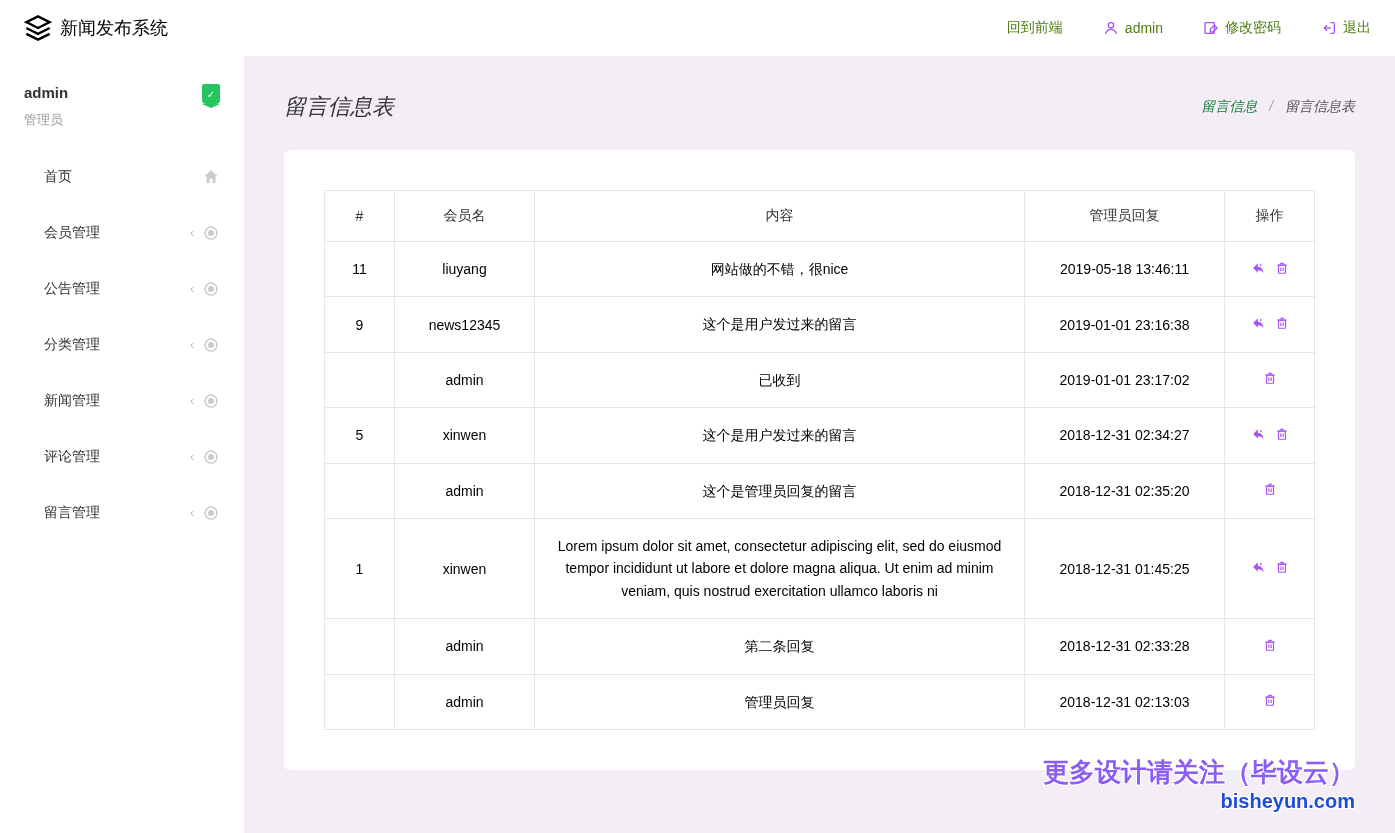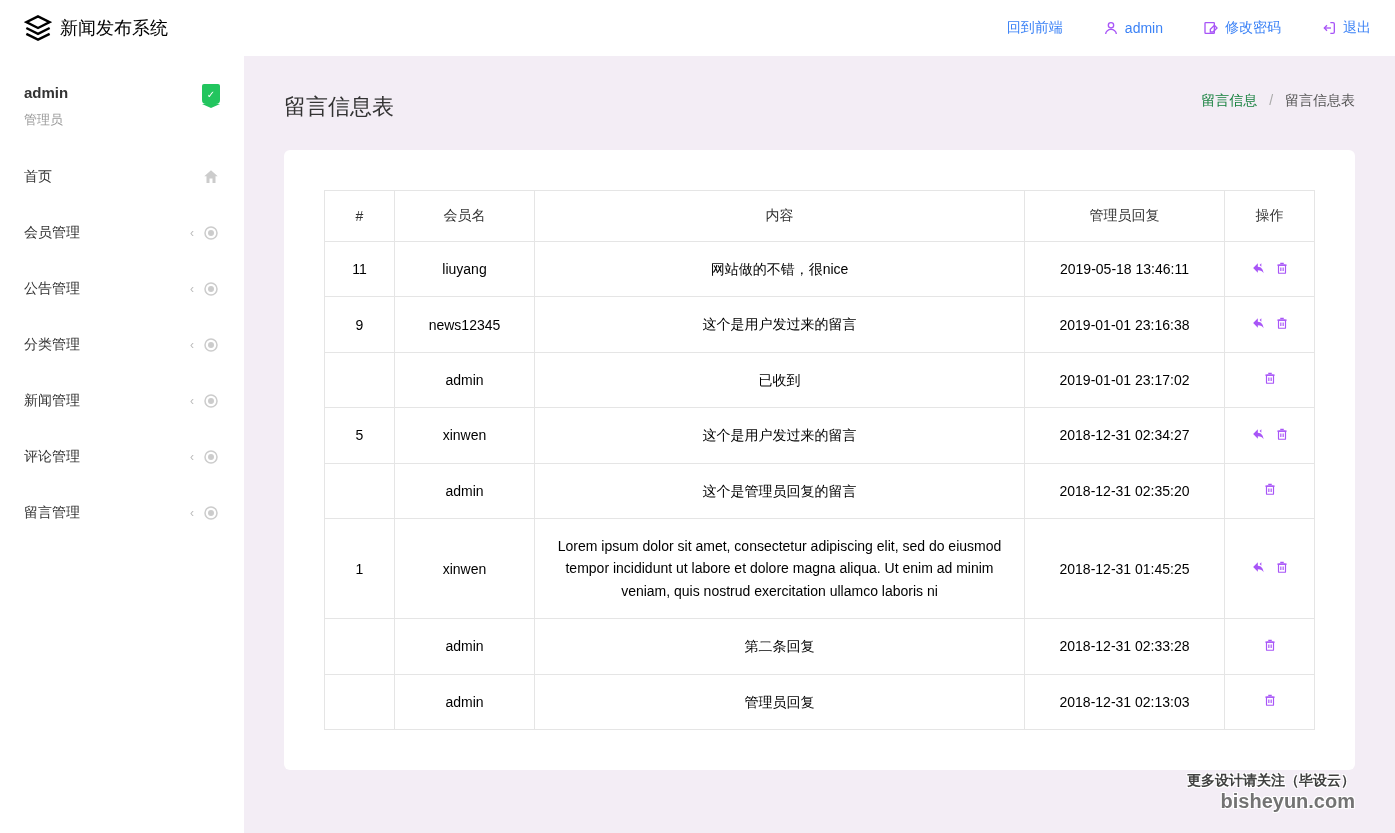--- a/index.html
+++ b/index.html
@@ -3,63 +3,63 @@
 <meta charset="utf-8">
 <style>
 * { margin: 0; padding: 0; box-sizing: border-box; }
 body { font-family: -apple-system, BlinkMacSystemFont, "Segoe UI", "Microsoft YaHei", sans-serif; font-size: 14px; color: #333; background: #f3edf5; }
 
 
 .header { height: 56px; background: #fff; display: flex; align-items: center; padding: 0 24px; justify-content: space-between; }
 .logo-area { display: flex; align-items: center; font-weight: normal; font-size: 18px; color: #000; }
 .logo-icon { margin-right: 8px; }
 .header-nav { display: flex; align-items: center; gap: 40px; }
-.header-nav-item { display: flex; align-items: center; gap: 6px; color: #3b82f6; cursor: pointer; }
+.header-nav-item { display: flex; align-items: center; gap: 6px; color: #4d7c0f; cursor: pointer; }
 .header-nav-item .icon { color: #a855f7; }
 
 
 .layout { display: flex; min-height: calc(100vh - 56px); }
 
 
 .sidebar { width: 244px; background: #fff; padding: 28px 0; }
 .sidebar-user { padding: 0 24px 20px; display: flex; justify-content: space-between; align-items: flex-start; }
 .sidebar-user-info { }
 .sidebar-user-name { font-weight: 600; color: #333; font-size: 15px; }
 .sidebar-user-role { color: #999; font-size: 13px; margin-top: 10px; }
 .sidebar-user-badge { width: 18px; height: 20px; background: #22c55e; border-radius: 2px 2px 4px 4px; display: flex; align-items: center; justify-content: center; color: #fff; font-size: 10px; position: relative; }
 .sidebar-user-badge::after { content: ""; position: absolute; bottom: -4px; left: 0; border-left: 9px solid transparent; border-right: 9px solid transparent; border-top: 4px solid #22c55e; }
 
-.sidebar-menu { list-style: none; }
+.sidebar-menu { list-style: none; padding-left: 20px; }
 .sidebar-menu-item { height: 56px; padding: 0 24px; display: flex; align-items: center; justify-content: space-between; color: #333; cursor: pointer; }
 .sidebar-menu-item .label { }
 .sidebar-menu-item .right { display: flex; align-items: center; gap: 8px; color: #bbb; }
 .chevron-left { font-size: 12px; }
 .target-icon { display: inline-flex; }
 
 
 .main { flex: 1; padding: 36px 40px; }
-.page-header { display: flex; justify-content: space-between; align-items: flex-start; margin-bottom: 28px; }
+.page-header { display: flex; justify-content: space-between; align-items: center; margin-bottom: 28px; font-style: italic; }
 .page-title { font-size: 22px; font-weight: 500; color: #333; }
 .breadcrumb { font-size: 14px; color: #666; }
 .breadcrumb-link { color: #15803d; cursor: pointer; }
 .breadcrumb-sep { margin: 0 8px; color: #aaa; }
 .breadcrumb-current { color: #555; }
 
 .card { background: #fff; border-radius: 6px; padding: 40px; }
 .table { width: 100%; border-collapse: collapse; }
 .table th, .table td { border: 1px solid #e5e5e5; padding: 16px 12px; text-align: center; font-weight: normal; color: #000000; }
 .table th { color: #333; }
 .table td.content-cell { line-height: 1.6; text-align: center; }
 .actions { display: inline-flex; gap: 8px; justify-content: center; }
 .action-btn { color: #a855f7; cursor: pointer; display: inline-flex; }
 
 
 .watermark { position: fixed; bottom: 20px; right: 40px; text-align: right; pointer-events: none; }
-.watermark-line1 { font-size: 14px; font-weight: bold; color: #404040; text-shadow: 1px 1px 0 #fff, -1px -1px 0 #fff, 1px -1px 0 #fff, -1px 1px 0 #fff; }
-.watermark-line2 { font-size: 20px; font-weight: bold; color: #737373; text-shadow: 1px 1px 0 #fff, -1px -1px 0 #fff, 1px -1px 0 #fff, -1px 1px 0 #fff; }
+.watermark-line1 { font-size: 26px; font-weight: bold; color: #8b5cf6; text-shadow: 1px 1px 0 #fff, -1px -1px 0 #fff, 1px -1px 0 #fff, -1px 1px 0 #fff; }
+.watermark-line2 { font-size: 20px; font-weight: bold; color: #1d4ed8; text-shadow: 1px 1px 0 #fff, -1px -1px 0 #fff, 1px -1px 0 #fff, -1px 1px 0 #fff; }
 
 svg { display: block; }
 </style>
 </head>
 <body>
 
 <div class="header">
   <div class="logo-area">
     <span class="logo-icon">
       <svg width="28" height="28" viewBox="0 0 24 24" fill="none" stroke="#000" stroke-width="2">

